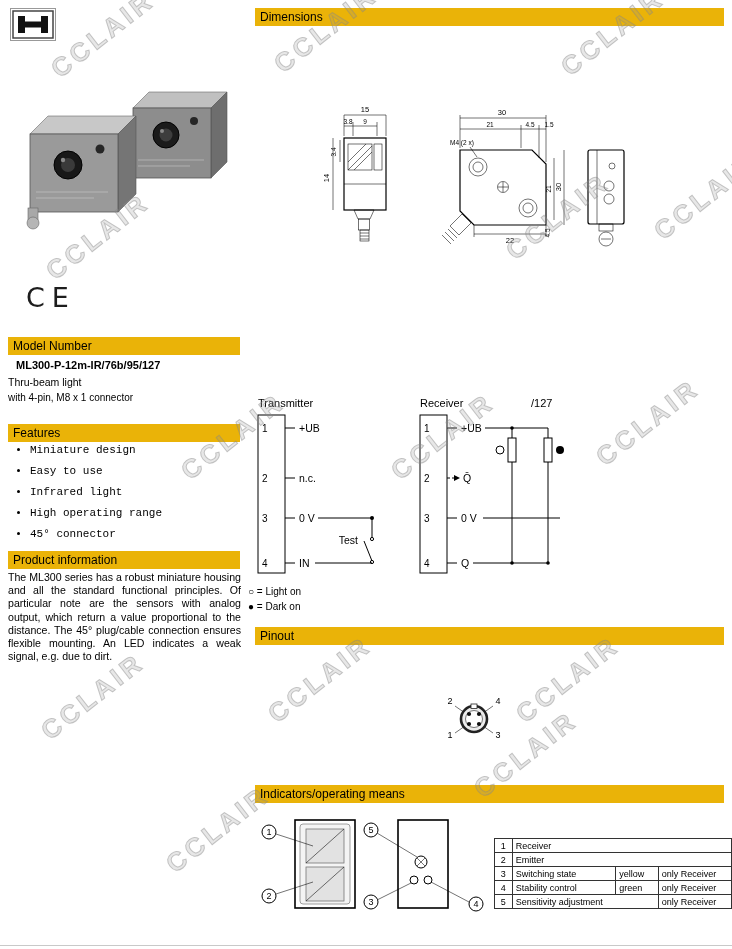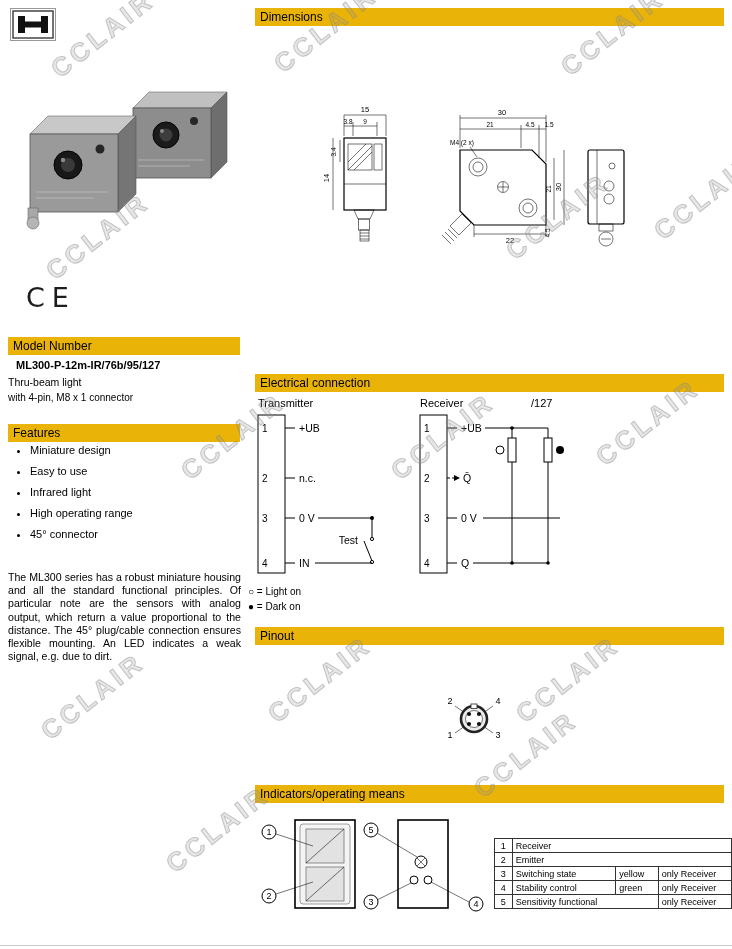--- a/index.html
+++ b/index.html
@@ -11,21 +11,21 @@
   .hdr{position:absolute;height:18px;line-height:18px;background:#eab308;color:#000;
        font-weight:normal;font-size:12px;padding-left:5px;box-sizing:border-box;z-index:2;}
   .left-hdr{left:8px;width:232px;}
   .right-hdr{left:255px;width:469px;}
   .abs{position:absolute;}
   .model{left:8px;top:359px;font-size:11px;font-weight:bold;margin-left:8px;}
   .mtype{left:8px;top:376px;font-size:10.5px;}
   .mconn{left:8px;top:392px;font-size:10px;}
   .features{position:absolute;left:12px;top:444px;width:224px;margin:0;padding:0 0 0 18px;
             font-size:11px;}
-  .features li{margin-bottom:9px;}
+  .features li{margin-bottom:9px;font-family:Liberation Mono, monospace;}
   .info{left:8px;top:571px;width:233px;font-size:10.6px;line-height:13.2px;text-align:justify;}
   .ce{left:26px;top:282px;font-size:27px;letter-spacing:7px;color:#1d1d1d;
       font-family:"DejaVu Sans",sans-serif;}
   .legend{left:248px;top:584px;font-size:10px;line-height:15px;}
   svg{position:absolute;overflow:visible;}
   svg text{font-family:"Liberation Sans",sans-serif;fill:#000;}
   .lbl{font-size:11px;}
   .pinnum{font-size:10px;}
   .pintext{font-size:10.5px;}
   .dim{font-size:7.5px;}
@@ -110,20 +110,21 @@
 
   <div class="hdr left-hdr" style="top:424px">Features</div>
   <ul class="features">
     <li>Miniature design</li>
     <li>Easy to use</li>
     <li>Infrared light</li>
     <li>High operating range</li>
     <li>45° connector</li>
   </ul>
 
+  <div class="hdr left-hdr" style="top:551px">Product information</div>
   <div class="abs info">The ML300 series has a robust miniature housing and all the standard functional principles. Of particular note are the sensors with analog output, which return a value proportional to the distance. The 45° plug/cable connection ensures flexible mounting. An LED indicates a weak signal, e.g. due to dirt.</div>
 
   <div class="hdr right-hdr" style="top:8px">Dimensions</div>
 
   <svg style="left:292px;top:88px" width="420" height="200">
 
     <g>
       <line x1="52" y1="27" x2="94" y2="27" class="tn"></line>
       <line x1="52" y1="27" x2="52" y2="48" class="tn"></line>
       <line x1="94" y1="27" x2="94" y2="48" class="tn"></line>
@@ -193,21 +194,20 @@
       <line x1="305" y1="62" x2="305" y2="136" class="tn"></line>
       <circle cx="320" cy="78" r="3" class="tn"></circle>
       <circle cx="317" cy="98" r="5" class="tn"></circle>
       <circle cx="317" cy="111" r="5" class="tn"></circle>
       <rect x="307" y="136" width="14" height="7" class="tn"></rect>
       <circle cx="314" cy="151" r="7" class="tn"></circle>
       <line x1="309" y1="151" x2="319" y2="151" class="tn"></line>
     </g>
   </svg>
 
-  <div class="hdr right-hdr" style="top:374px">Electrical connection</div>
 
   <svg style="left:255px;top:396px" width="469" height="190">
 
     <text x="3" y="11" class="lbl">Transmitter</text>
     <rect x="3" y="19" width="27" height="158" class="el"></rect>
     <text x="7" y="36" class="pinnum">1</text>
     <line x1="30" y1="32" x2="40" y2="32" class="el"></line>
     <text x="44" y="36" class="pintext">+UB</text>
     <text x="7" y="86" class="pinnum">2</text>
     <line x1="30" y1="82" x2="40" y2="82" class="el"></line>
@@ -345,20 +345,20 @@
         <td class="c4">only Receiver</td>
       </tr>
       <tr>
         <td class="c1">4</td>
         <td class="c2">Stability control</td>
         <td class="c3">green</td>
         <td class="c4">only Receiver</td>
       </tr>
       <tr>
         <td class="c1">5</td>
-        <td class="c2" colspan="2">Sensitivity functional</td>
+        <td class="c2" colspan="2">Sensitivity adjustment</td>
         <td class="c4">only Receiver</td>
       </tr>
     </tbody>
   </table>
 
   <div class="footer-line"></div>
 </div>
 
 </body></html>

